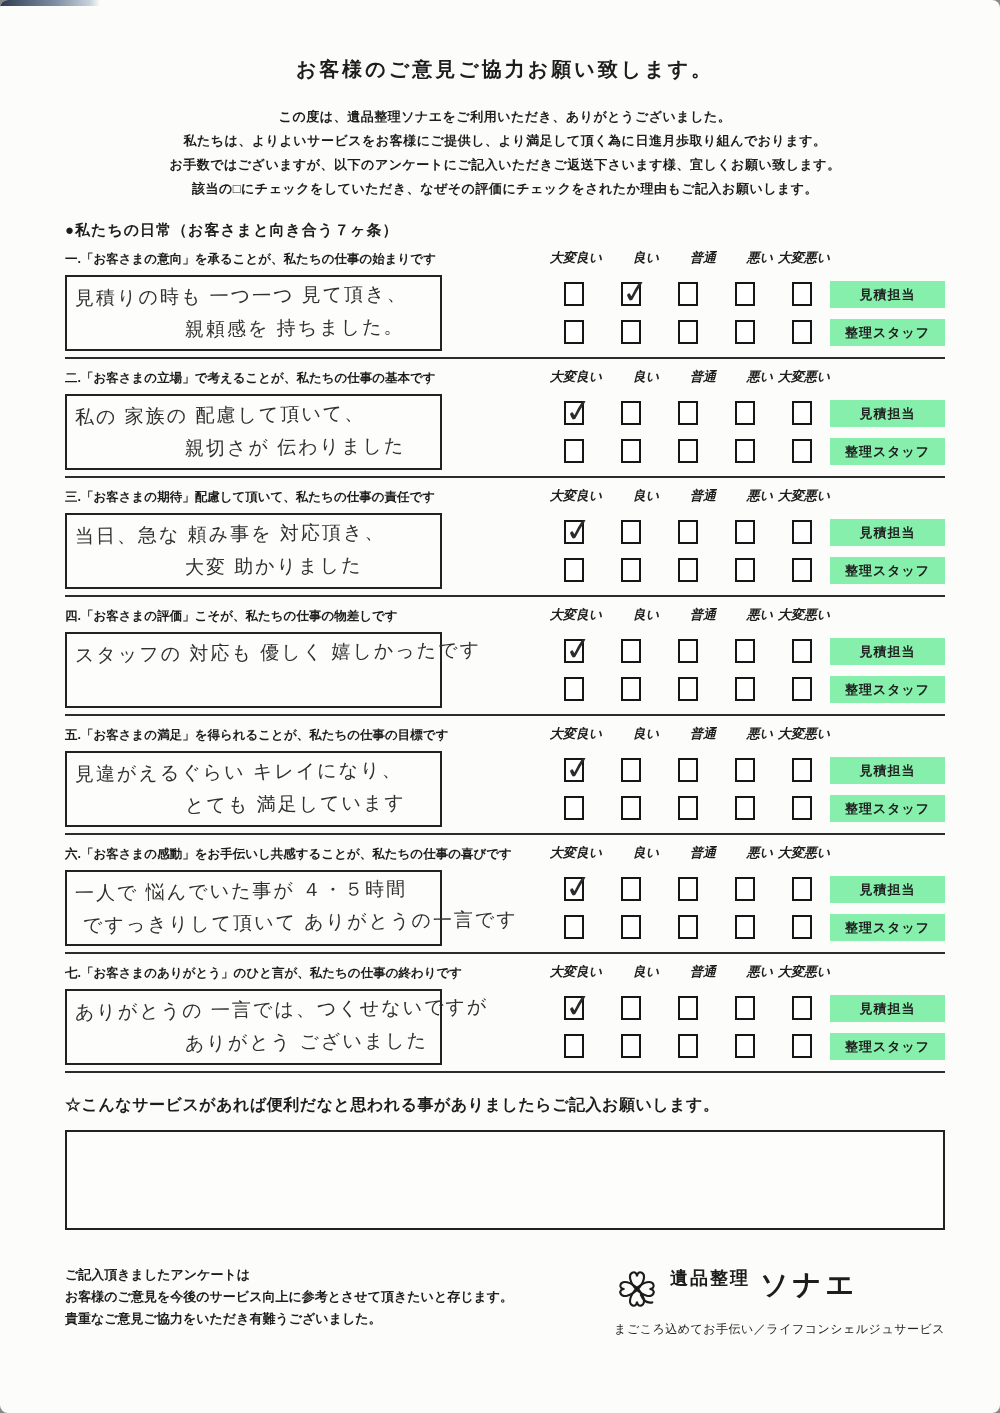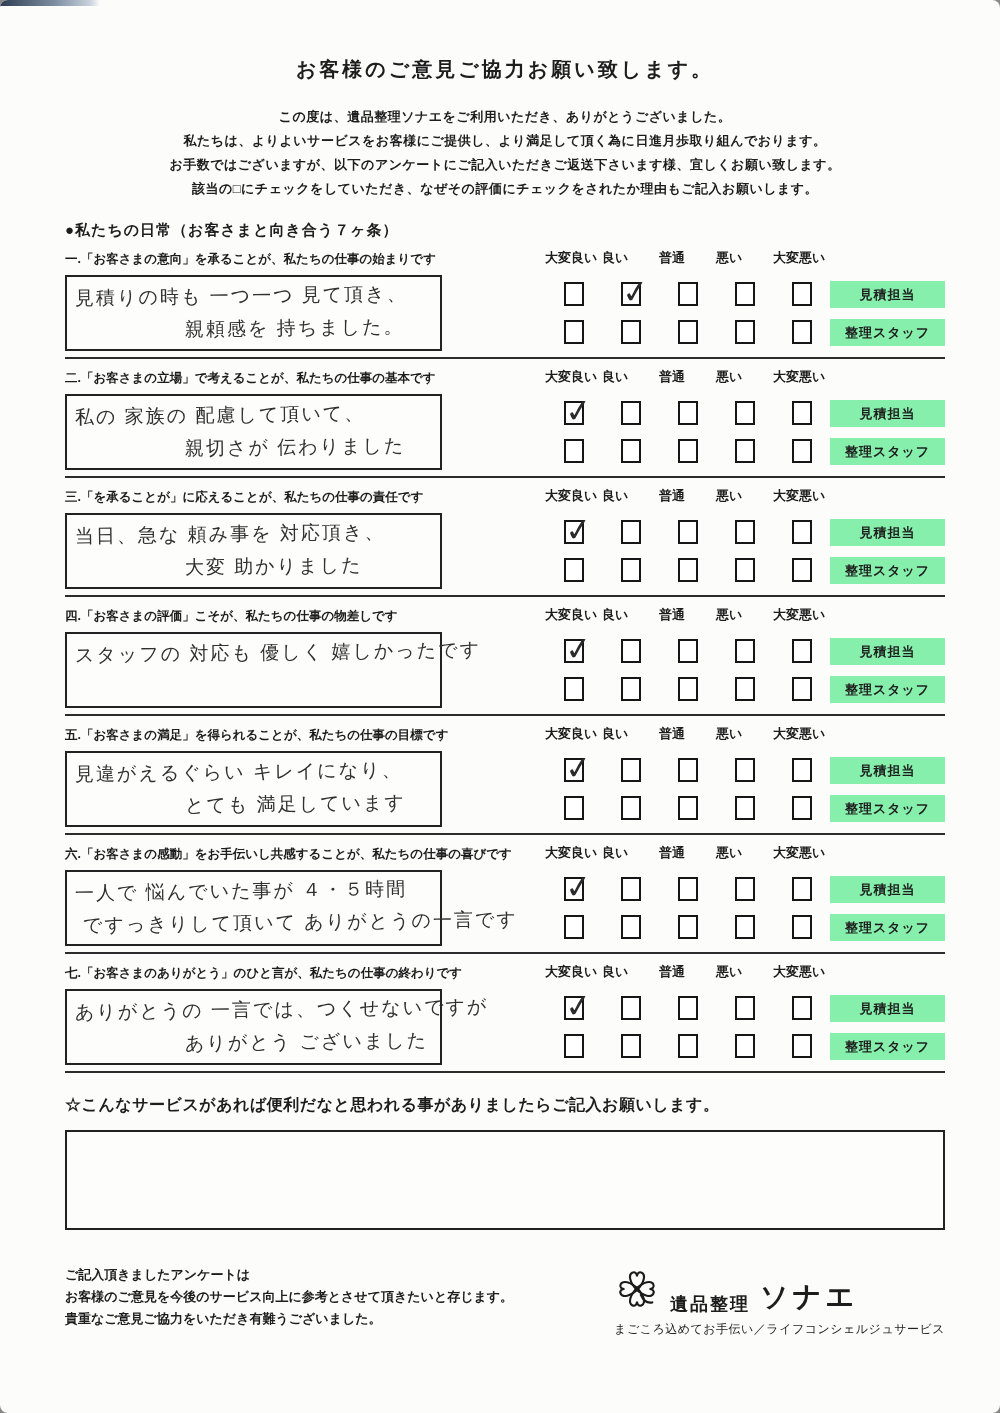--- a/index.html
+++ b/index.html
@@ -17,21 +17,21 @@
 
   .doc-title { margin-top:56px; text-align:center; font-size:20px; font-weight:700; letter-spacing:3px; }
   .intro { margin-top:22px; text-align:center; font-size:13px; line-height:24px; font-weight:600; letter-spacing:0.5px; }
 
   .section-heading { margin-top:20px; font-size:15px; font-weight:700; letter-spacing:1px; }
 
   .q-block { padding:9px 0 6px; border-bottom:2px solid #2c2c2c; }
   .q-top { display:flex; align-items:flex-start; }
   .q-title { width:480px; font-size:12.5px; font-weight:700; padding-top:2px; }
   .rating-header { display:grid; grid-template-columns:repeat(5,57px); width:285px; }
-  .rh { text-align:left; font-size:13px; font-weight:700; white-space:nowrap; }
+  .rh { text-align:right; font-size:13px; font-weight:700; white-space:nowrap;font-style:italic; }
   .label-spacer { width:115px; }
 
   .q-body { display:flex; margin-top:7px; }
   .comment-box { width:377px; height:76px; border:2px solid #222; background:#fdfdfc; padding:3px 8px; }
   .hand { font-size:19px; line-height:32px; color:#30302f; letter-spacing:2px; transform:rotate(-0.8deg); white-space:nowrap; }
   .hand.l2 { margin-left:110px; }
 
   .check-area { margin-left:auto; width:400px; }
   .check-row { display:grid; grid-template-columns:repeat(5,57px) 115px; align-items:center; height:38px; }
   .checkbox { position:relative; width:20px; height:24px; border:2px solid #161616; margin:0 auto; background:#fff; }
@@ -41,21 +41,21 @@
   }
   .row-label { height:27px; line-height:27px; background:#86efac; text-align:center; font-size:13px; font-weight:600; letter-spacing:1px; }
 
   .extra { margin-top:22px; }
   .extra-prompt { font-size:16px; font-weight:700; letter-spacing:0.5px; }
   .extra-box { margin-top:14px; width:880px; height:100px; border:2px solid #222; background:#fdfdfc; }
 
   .footer { margin-top:34px; display:flex; justify-content:space-between; align-items:flex-start; }
   .footer-lines { font-size:13px; line-height:22px; font-weight:600; }
   .logo-block { margin-top:2px; text-align:left; }
-  .logo-row { display:flex; align-items:flex-end; gap:10px; }
+  .logo-row { display:flex; align-items:flex-start; gap:10px; }
   .brand-prefix { font-size:18px; font-weight:700; letter-spacing:2px; }
   .brand-name { font-size:28px; font-weight:700; letter-spacing:4px; }
   .tagline { margin-top:5px; font-size:12px; font-weight:400; letter-spacing:0.5px; color:#222; }
 </style>
 </head>
 <body>
 
 <div class="page">
   <div class="scan-artifact"></div>
   <div class="content">
@@ -141,21 +141,21 @@
             <div class="checkbox"></div>
             <div class="checkbox"></div>
             <div class="row-label">整理スタッフ</div>
           </div>
         </div>
       </div>
     </section>
 
     <section class="q-block">
       <div class="q-top">
-        <div class="q-title">三.「を承ることが」に応えることが、私たちの仕事の責任です</div>
+        <div class="q-title">三.「お客さまの期待」配慮して頂いて、私たちの仕事の責任です</div>
         <div class="rating-header">
           <span class="rh">大変良い</span>
           <span class="rh">良い</span>
           <span class="rh">普通</span>
           <span class="rh">悪い</span>
           <span class="rh">大変悪い</span>
         </div>
         <div class="label-spacer"></div>
       </div>
       <div class="q-body">

